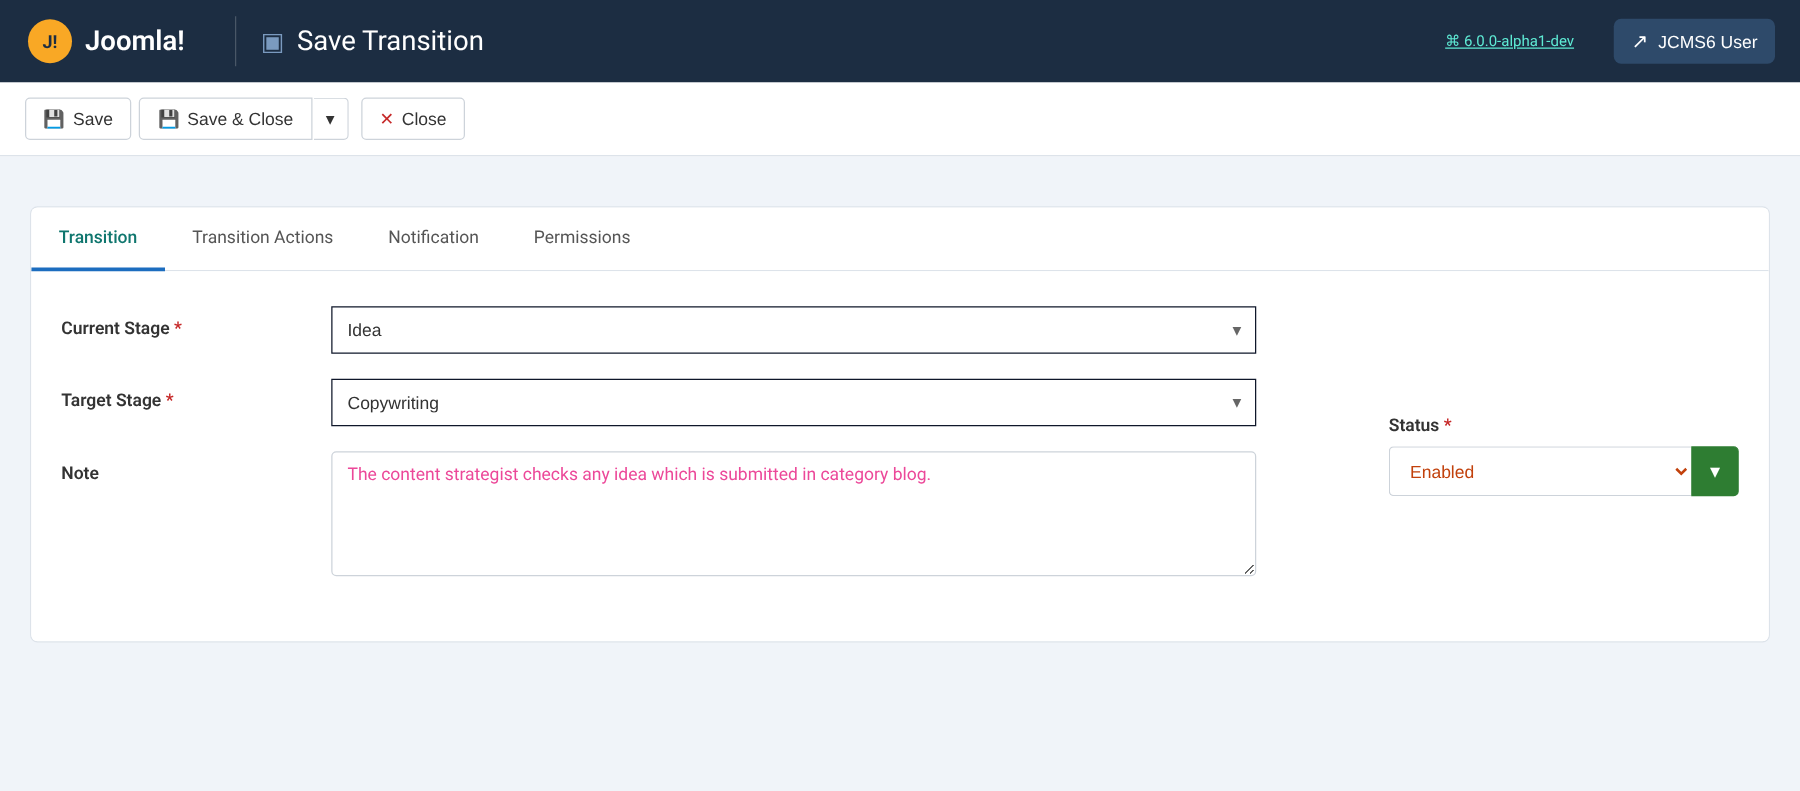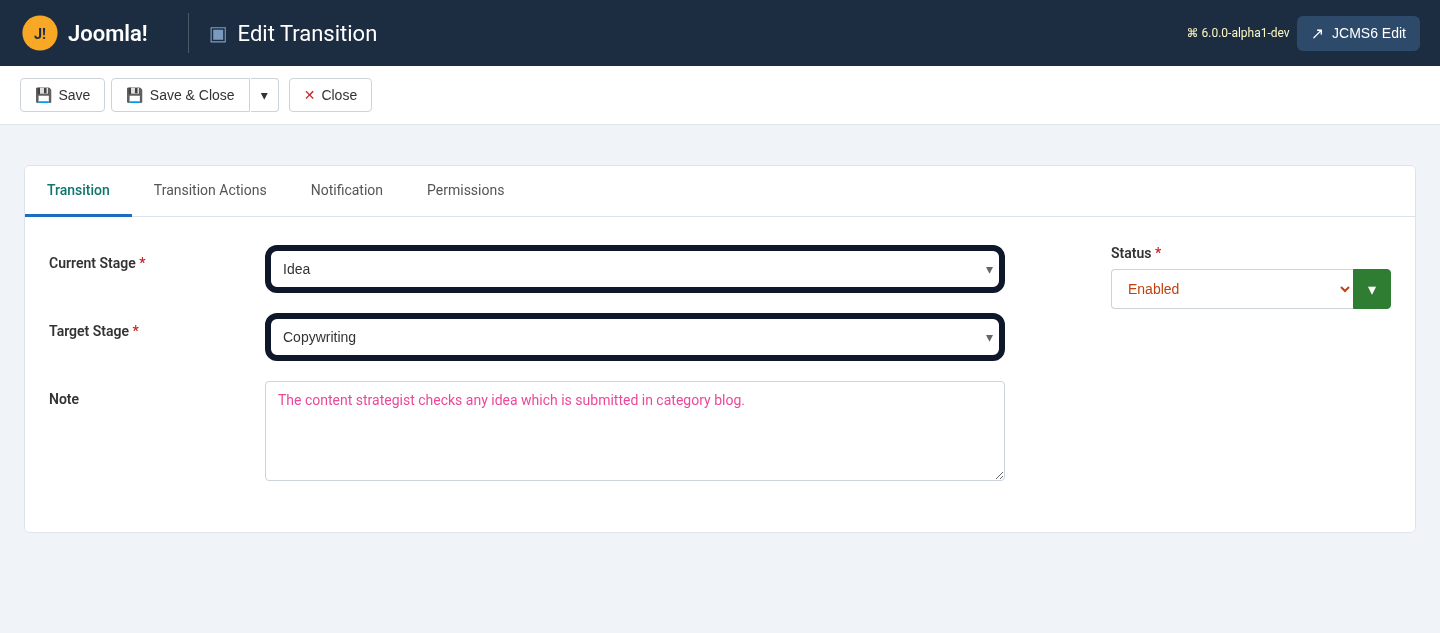--- a/index.html
+++ b/index.html
@@ -35,23 +35,24 @@
       align-items: center;
       gap: 10px;
     }
     .header-title {
       font-size: 22px;
       font-weight: 400;
       color: white;
     }
     .header-spacer { flex: 1; }
     .header-version {
-      color: #fef9c3;
+      color: #5eead4;
       font-size: 12px;
-      margin-right: 7px;
+      margin-right: 32px;
+      text-decoration: underline;
     }
     .header-user-btn {
       background: #2e4a6a;
       border: none;
       color: white;
       padding: 8px 14px;
       border-radius: 6px;
       display: flex;
       align-items: center;
       gap: 8px;
@@ -173,22 +174,22 @@
     }
 
     
     .select-wrapper {
       position: relative;
       max-width: 740px;
     }
     .form-select {
       width: 100%;
       padding: 10px 40px 10px 12px;
-      border: 6px solid #0f172a;
-      border-radius: 12px;
+      border: 1px solid #0f172a;
+      border-radius: 0;
       font-size: 14px;
       color: #333;
       background: #fff;
       appearance: none;
       cursor: pointer;
       outline: none;
     }
     .select-chevron {
       position: absolute;
       right: 12px;
@@ -248,21 +249,21 @@
       color: #ec4899;
       min-height: 100px;
       resize: vertical;
       outline: none;
       font-family: inherit;
     }
 
     
     .form-two-col {
       display: flex;
-      align-items: flex-start;
+      align-items: center;
       gap: 48px;
     }
     .form-main {
       flex: 1;
     }
   </style>
 </head>
 <body>
 
 <header class="header">
@@ -271,30 +272,30 @@
       <circle cx="25" cy="25" r="22" fill="#f9a825"></circle>
       <text x="25" y="32" text-anchor="middle" font-size="18" font-weight="bold" fill="#1c2d42">J!</text>
     </svg>
     <span style="color:white; font-size:22px; font-weight:600;">Joomla!</span>
   </div>
 
   <div class="header-divider"></div>
 
   <div class="header-title-area">
     <span style="color:#7a9abf; font-size:20px;">▣</span>
-    <span class="header-title">Edit Transition</span>
+    <span class="header-title">Save Transition</span>
   </div>
 
   <div class="header-spacer"></div>
 
   <span class="header-version">⌘ 6.0.0-alpha1-dev</span>
 
   <button class="header-user-btn">
     <span style="font-size:16px;">↗</span>
-    <span>JCMS6 Edit</span>
+    <span>JCMS6 User</span>
   </button>
 </header>
 
 <div class="toolbar">
   <button class="btn">
     <span class="btn-icon btn-save-icon">💾</span>
     <span>Save</span>
   </button>
 
   <button class="btn btn-save-close">

